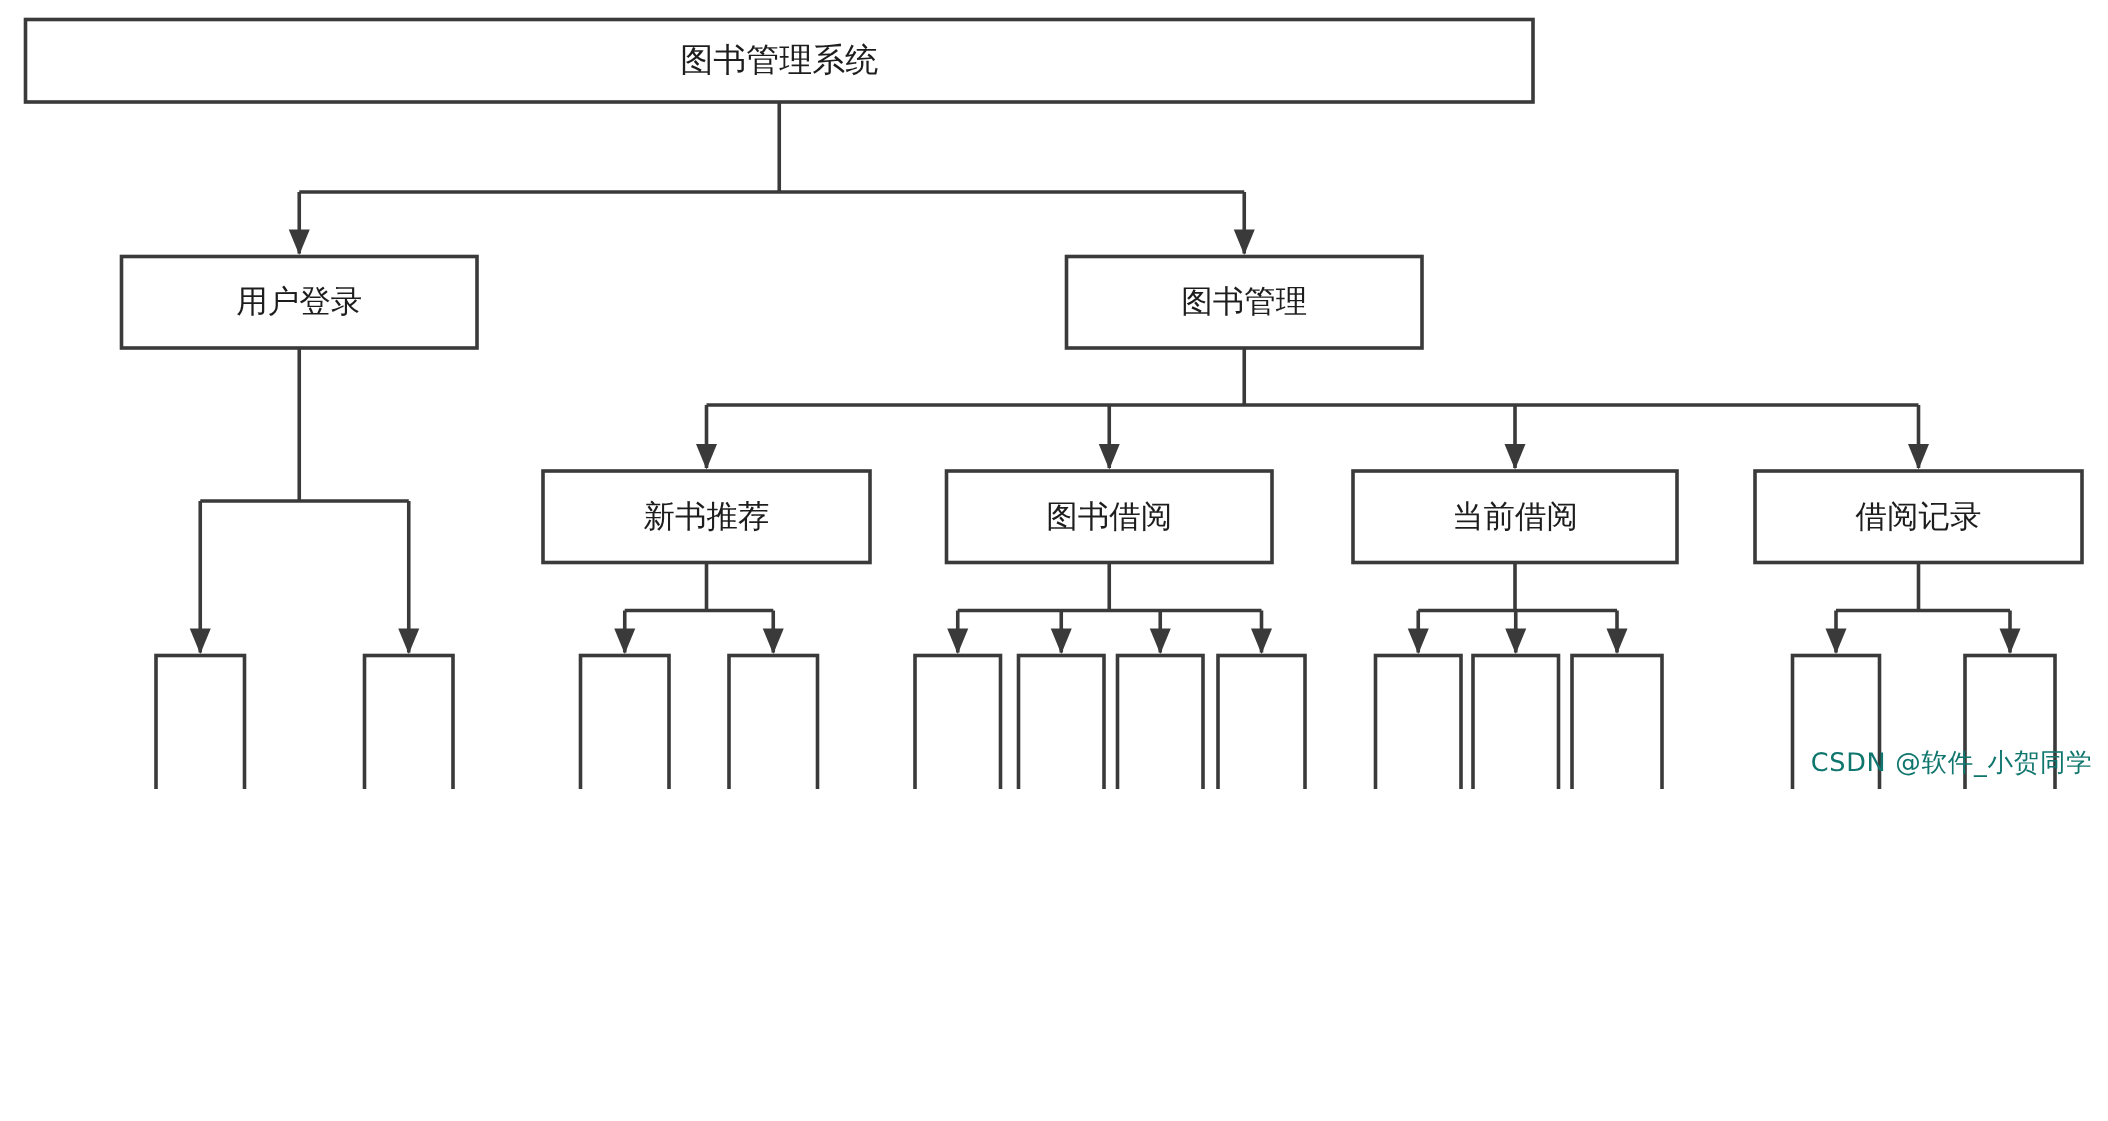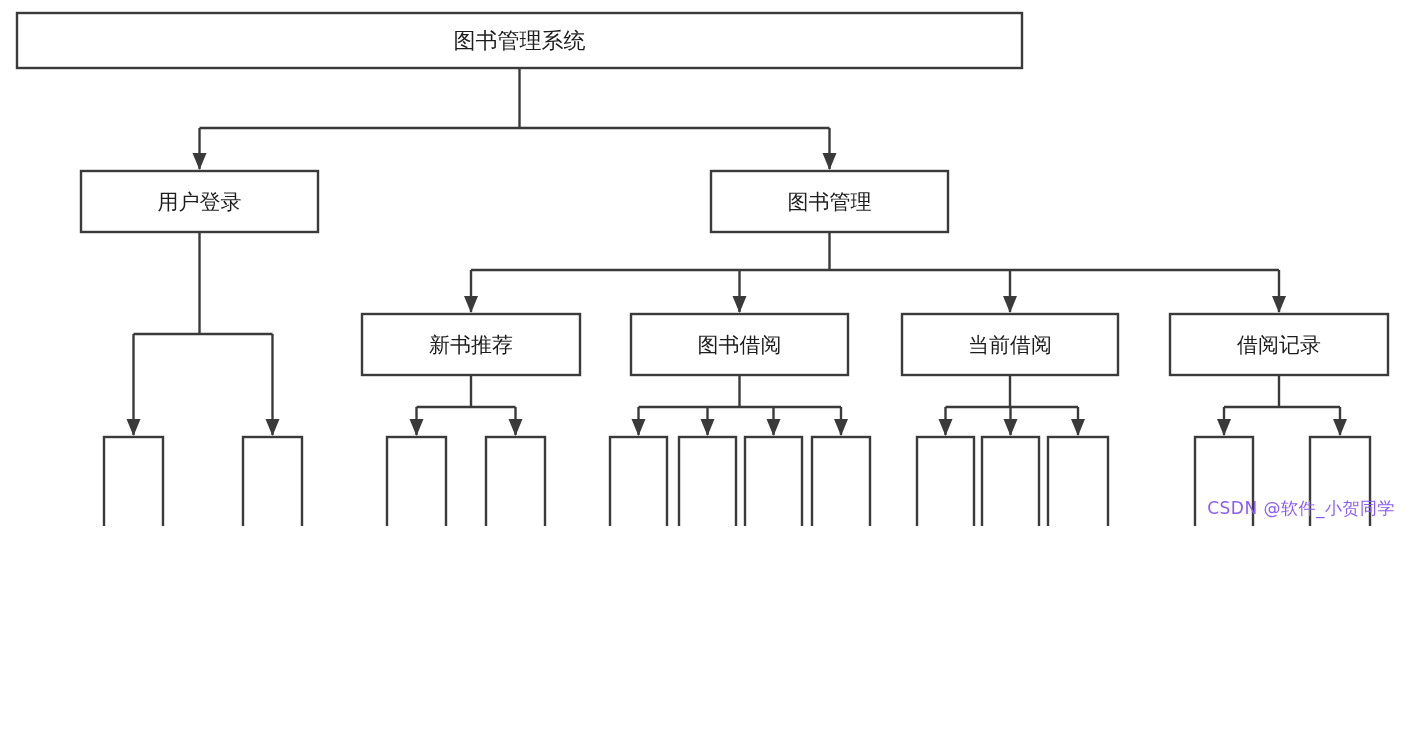--- a/index.html
+++ b/index.html
@@ -64,21 +64,21 @@
     color: #1d1d1d;
     font-family: "DejaVu Sans", "Liberation Sans", sans-serif;
     white-space: nowrap;
     pointer-events: none;
   }
   .watermark {
     position: absolute;
     right: 10px;
     bottom: 6px;
     font-size: 17px;
-    color: #8b5cf6;
+    color: #0f766e;
     font-family: "DejaVu Sans", "Liberation Sans", sans-serif;
     letter-spacing: 0.5px;
     user-select: none;
   }
 </style>
 </head>
 <body>
 
 <div id="diagram-root">
 

